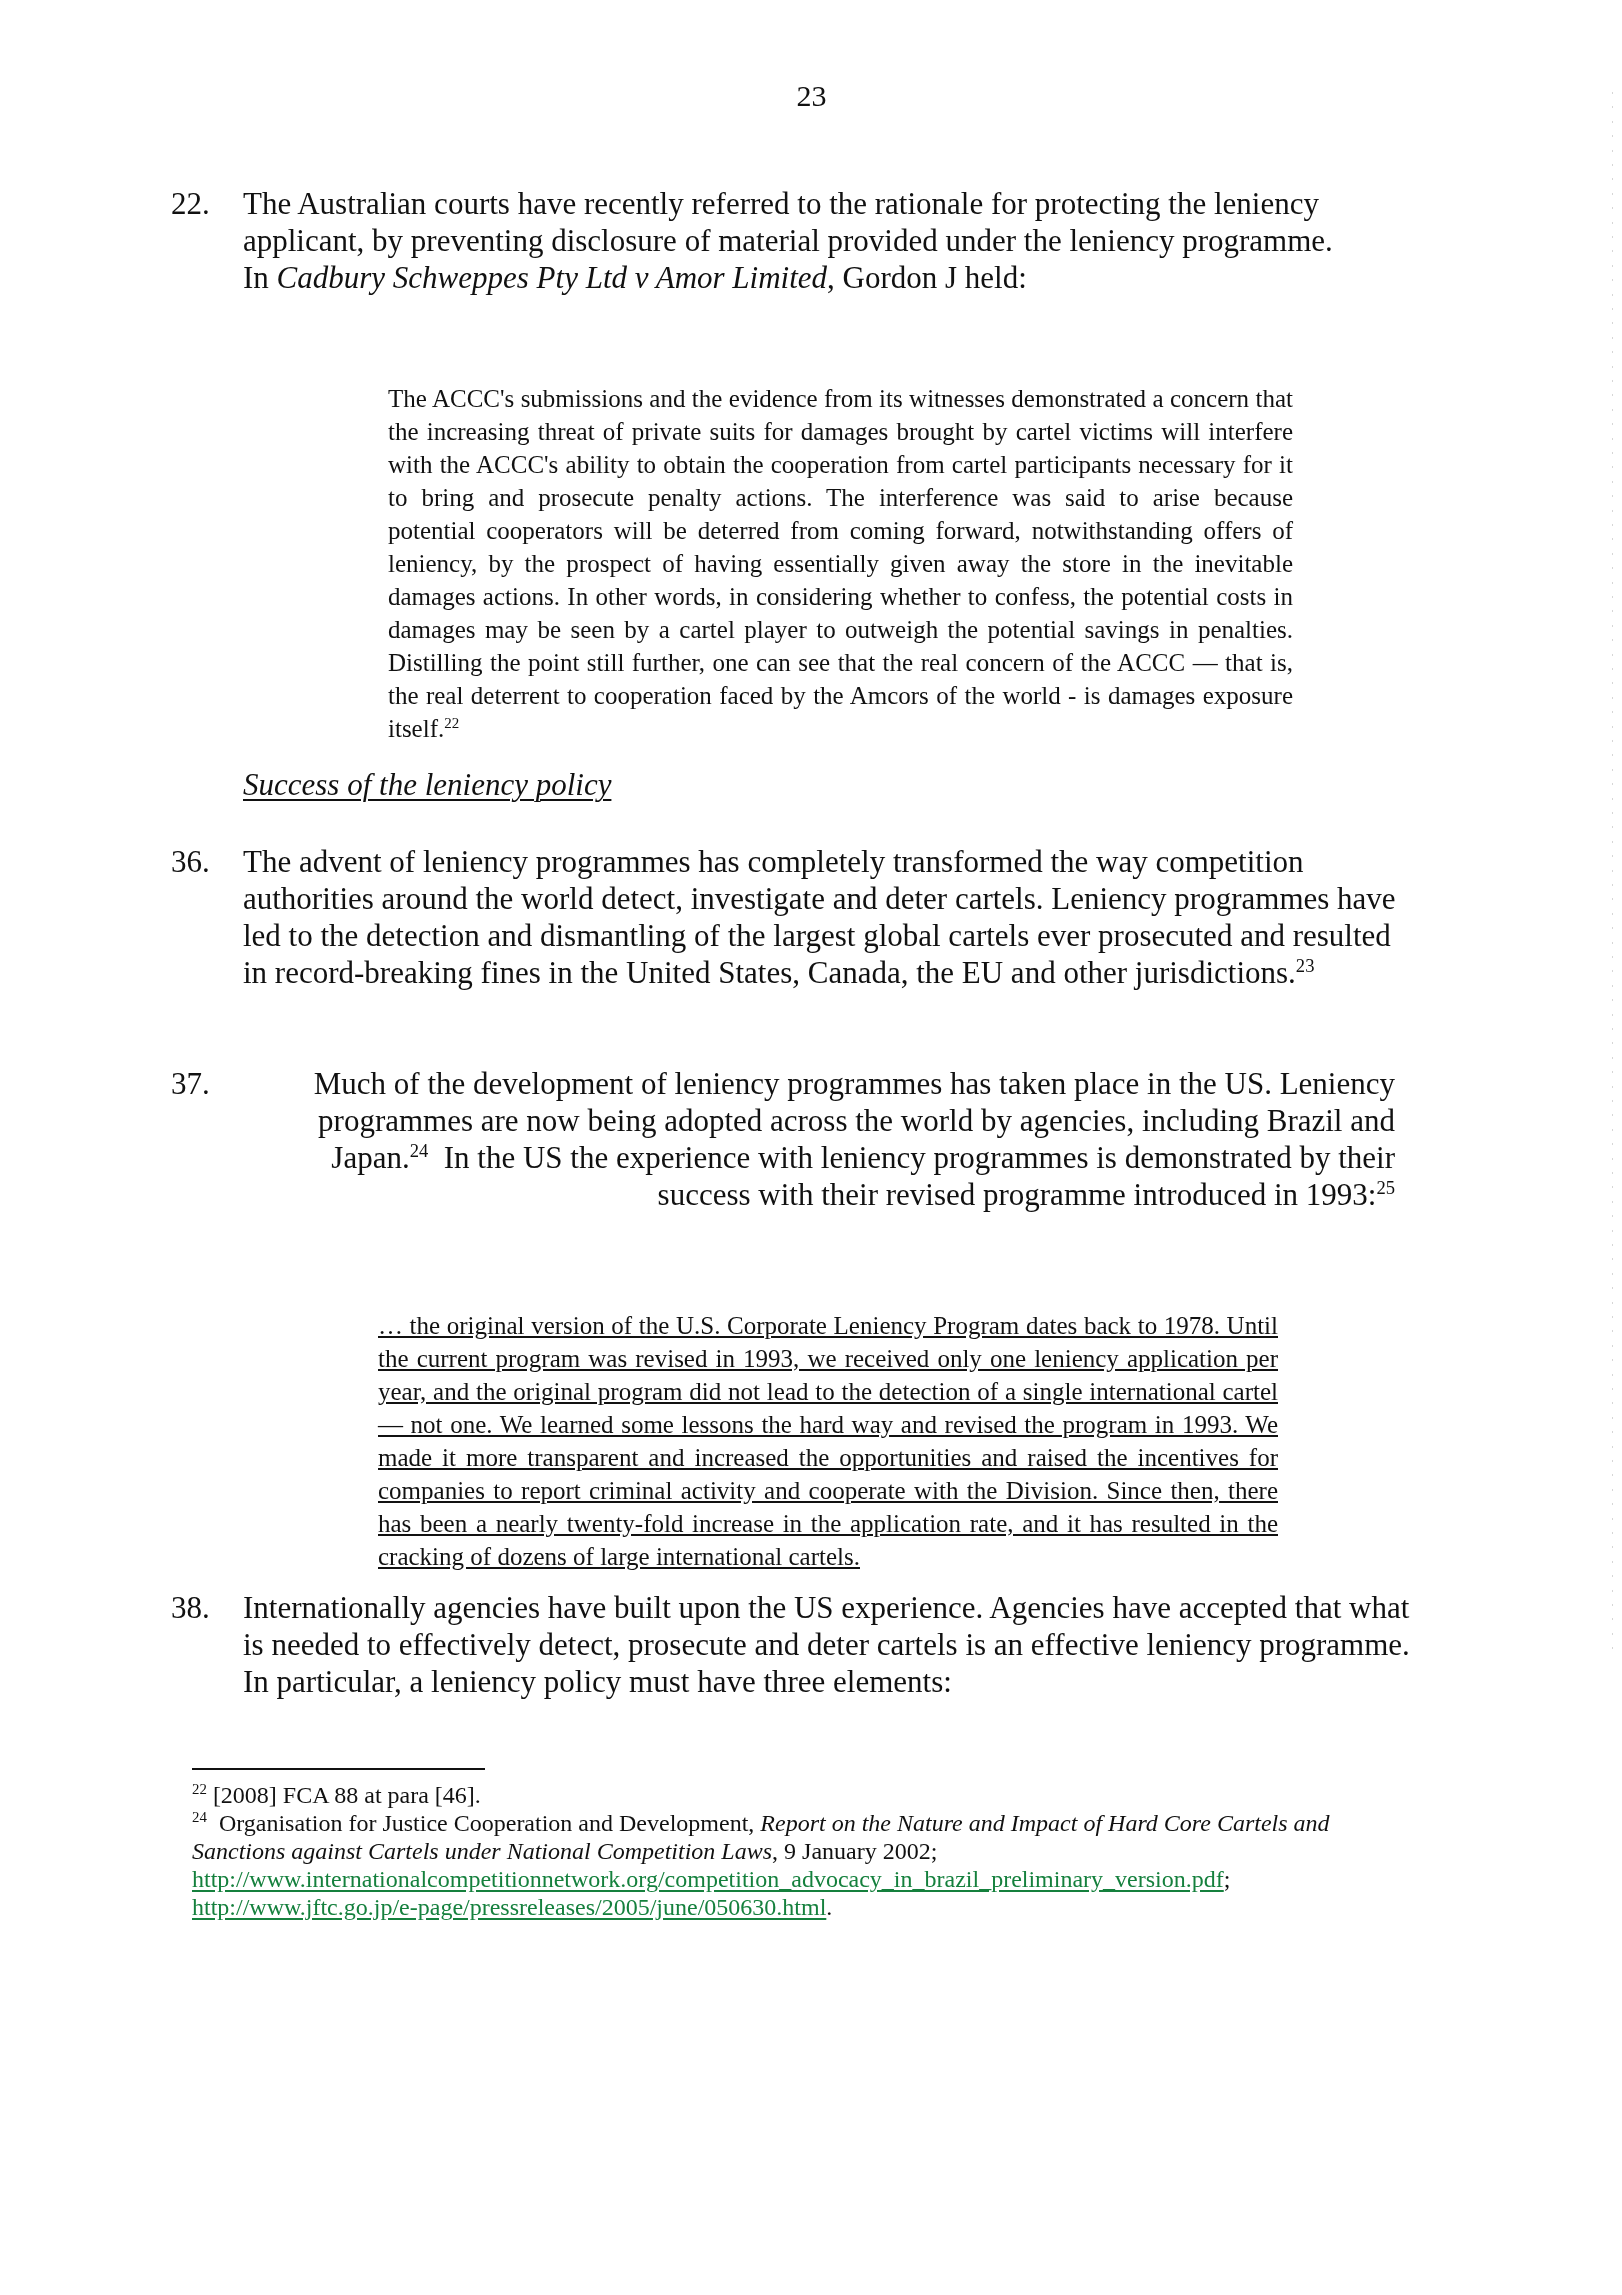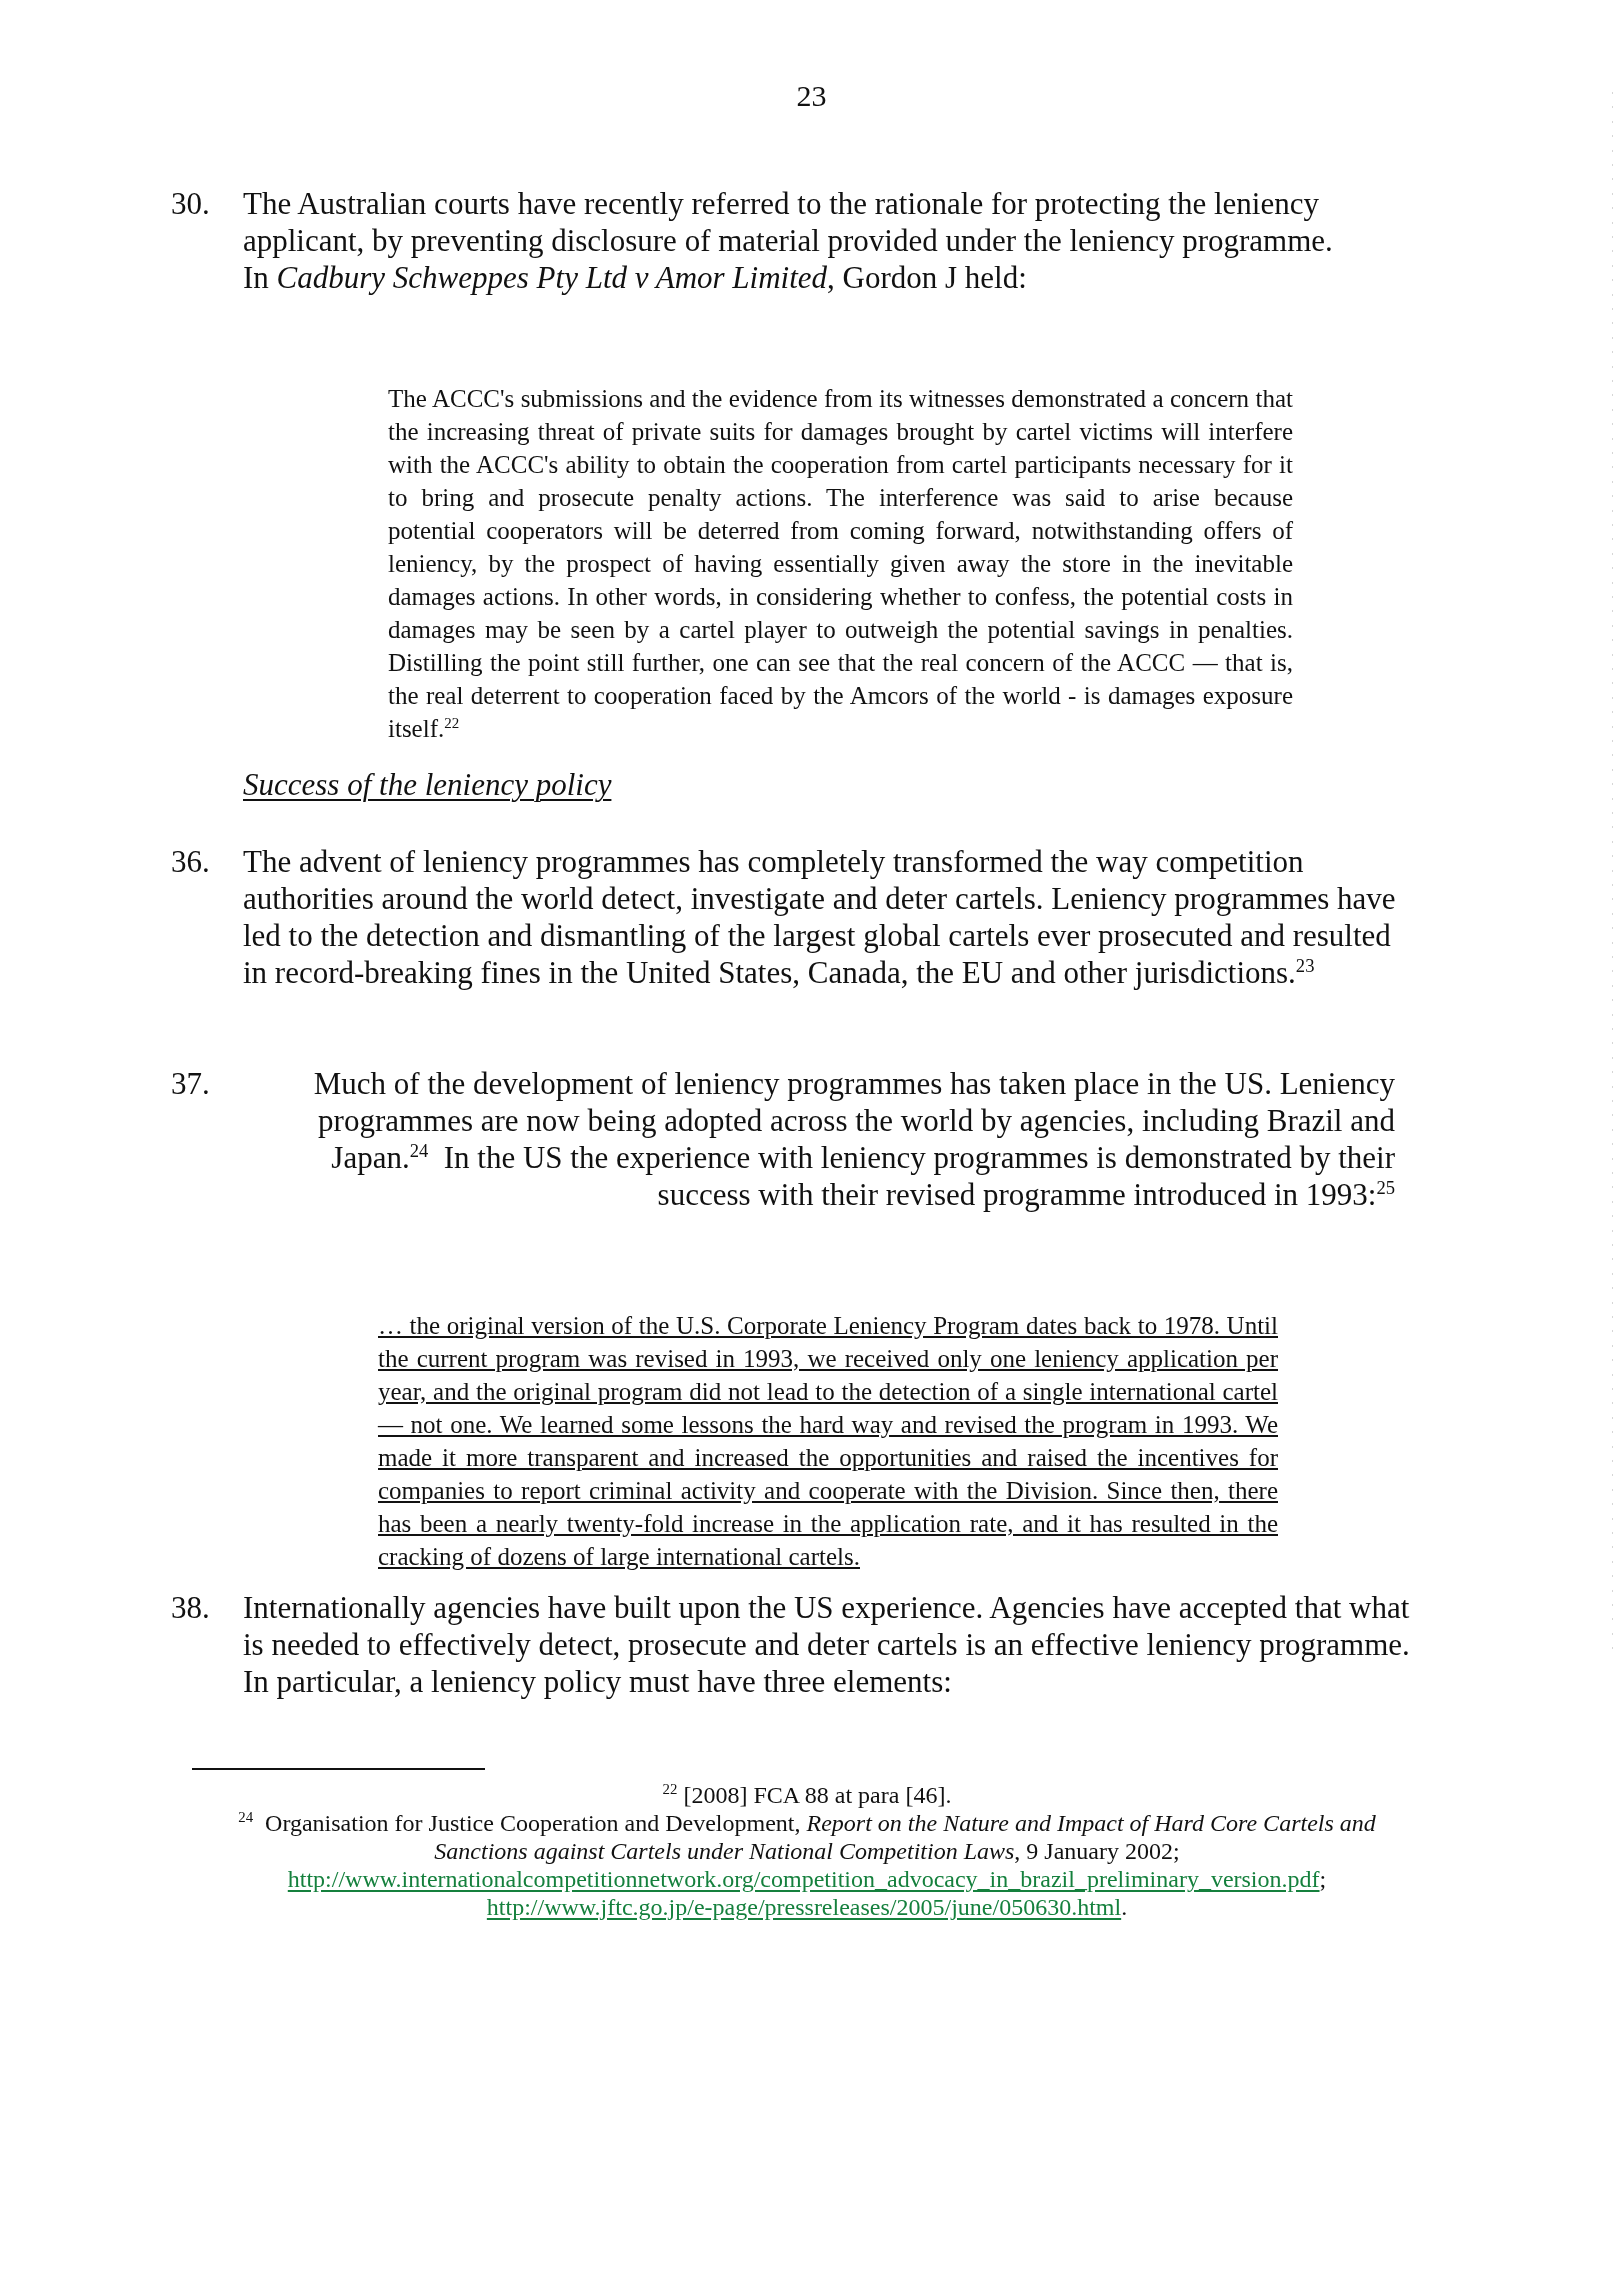--- a/index.html
+++ b/index.html
@@ -11,33 +11,33 @@
   .para .num { position: absolute; left: 0; top: 0; }
   .para .body { margin-left: 72px; width: 1168px; }
   .quote { font-size: 25px; line-height: 33px; text-align: justify; margin-top: 40px; }
   .q1 { left: 388px; width: 905px; top: 342px; }
   .q2 { left: 378px; width: 900px; top: 1269px; text-decoration: underline; }
   .heading { left: 243px; top: 766px; font-size: 31px; line-height: 37px; font-style: italic; text-decoration: underline; text-underline-offset: 3.9px; text-decoration-thickness: 2px; }
   sup { font-size: 60%; line-height: 0; vertical-align: super; }
   i, .it { font-style: italic; }
   .fn-rule { left: 192px; top: 1768px; width: 293px; height: 2px; background: #111; }
   .footnotes { left: 192px; top: 1781px; width: 1230px; font-size: 24px; line-height: 28px; }
-  .footnotes .fn { margin: 0; text-align: center; }
+  .footnotes .fn { margin: 0; }
   .footnotes sup { font-size: 62%; }
   a.link { color: #15803d; text-decoration: underline; text-underline-offset: 2.6px; }
   .margin-dots { left: 1612px; top: 92px; width: 1.3px; height: 1570px;
                  background-image: repeating-linear-gradient(to bottom, #bbb 0 2px, transparent 2px 14.4px); opacity: 0.6; }
 </style>
 </head>
 <body>
 
 <div class="abs page-num">23</div>
 
 <div class="abs para" style="top:185px;">
-  <span class="num">30.</span>
+  <span class="num">22.</span>
   <div class="body" style="width:1171px;">
     <span>The Australian courts have recently referred to the rationale for protecting the leniency applicant, by preventing disclosure of material provided under the leniency programme.</span>
     <br>
     <span>In </span><i>Cadbury Schweppes Pty Ltd v Amor Limited</i><span>, Gordon J held:</span>
   </div>
 </div>
 
 <div class="abs quote q1">
   <span>The ACCC's submissions and the evidence from its witnesses demonstrated a concern that the increasing threat of private suits for damages brought by cartel victims will interfere with the ACCC's ability to obtain the cooperation from cartel participants necessary for it to bring and prosecute penalty actions. The interference was said to arise because potential cooperators will be deterred from coming forward, notwithstanding offers of leniency, by the prospect of having essentially given away the store in the inevitable damages actions. In other words, in considering whether to confess, the potential costs in damages may be seen by a cartel player to outweigh the potential savings in penalties. Distilling the point still further, one can see that the real concern of the ACCC — that is, the real deterrent to cooperation faced by the Amcors of the world - is damages exposure itself.</span><sup>22</sup>
 </div>

